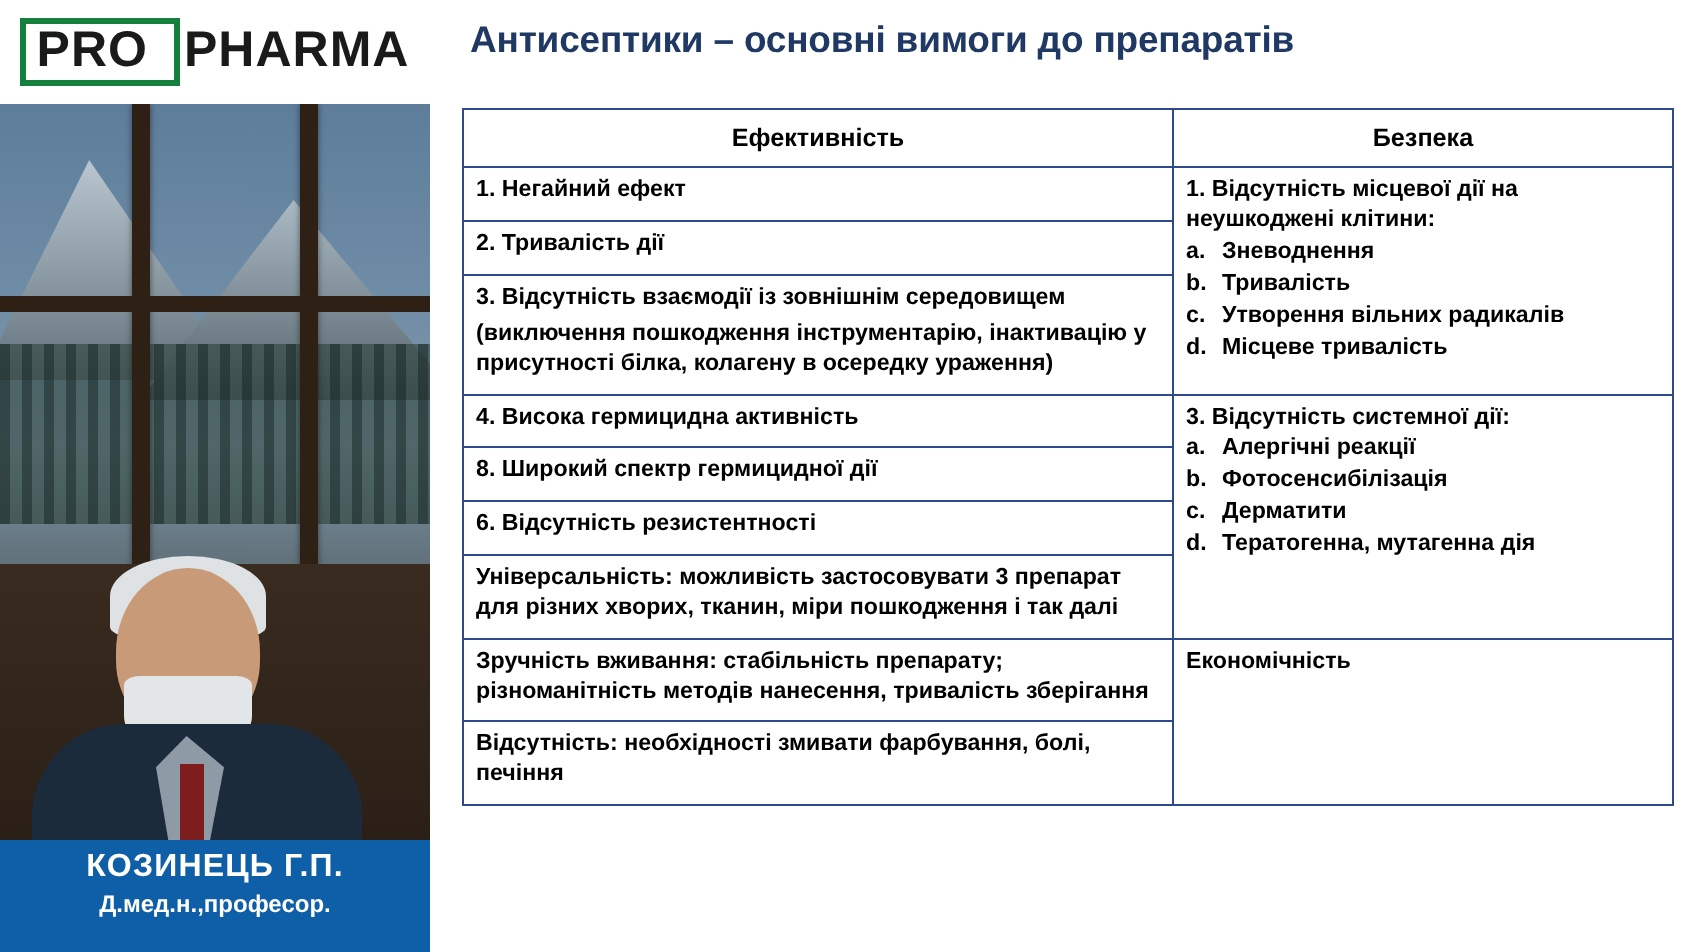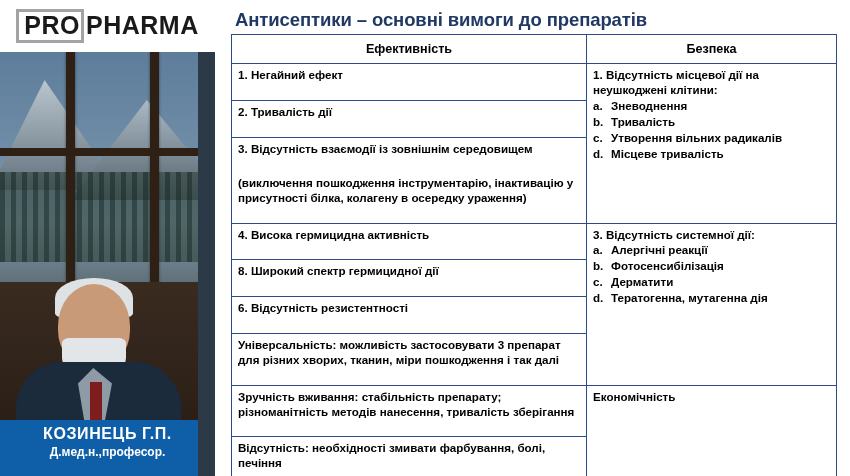--- a/index.html
+++ b/index.html
@@ -37,32 +37,32 @@
   .logo-text {
     font-size: 25px;
     font-weight: bold;
     letter-spacing: 0.5px;
     color: #1a1a1a;
     font-family: "Liberation Sans", sans-serif;
     white-space: nowrap;
   }
   .logo-pro {
     display: inline-block;
-    border: 3px solid #a3a3a3;
+    border: 3px solid #15803d;
     color: #1a1a1a;
-    padding: 1px 1px 2px 5px;
+    padding: 1px 13px 2px 5px;
     margin-right: 2px;
     line-height: 1;
   }
 
   
   #scene {
     position: absolute;
     left: 0; top: 52px;
-    width: 198px; height: 424px;
+    width: 215px; height: 424px;
     overflow: hidden;
     background: linear-gradient(#5d7d9b 0%, #6f8ca6 22%, #8096a6 40%, #5f6f78 55%, #3d4a52 75%, #242c31 100%);
     text-decoration: underline;
   }
   .mountain {
     position: absolute;
     background: #6d7f8c;
   }
   #mtn1 {
     left: -10px; top: 28px;
@@ -173,33 +173,33 @@
     left: 215px; top: 0;
     width: 635px; height: 476px;
     background: #ffffff;
     padding: 6px 8px 0 12px;
   }
   #slide-title {
     color: #1f3864;
     font-size: 18.5px;
     font-weight: bold;
     line-height: 1.1;
-    margin: 4px 0 4px 8px;
+    margin: 4px 0 24px 8px;
     letter-spacing: -0.1px;
   }
   table.req {
     border-collapse: collapse;
     width: 605px;
     margin-left: 4px;
     table-layout: fixed;
   }
   table.req td, table.req th {
     border: 1px solid #2e4a8a;
     vertical-align: top;
-    padding: 4px 6px 17px 6px;
+    padding: 4px 6px 7px 6px;
     font-size: 11.6px;
     font-weight: bold;
     color: #000000;
     line-height: 1.28;
   }
   table.req th {
     text-align: center;
     font-size: 12.6px;
     padding: 6px 4px;
   }
@@ -214,21 +214,21 @@
     display: flex;
     gap: 6px;
     margin-top: 1px;
   }
   .sub-list li .mk {
     width: 12px;
     flex: 0 0 12px;
   }
   .indent-block {
     display: block;
-    margin-top: 19px;
+    margin-top: 3px;
   }
 </style>
 </head>
 <body>
 
 <div id="slide">
 
   <div id="video-panel">
 
     <div id="logo-bar">

